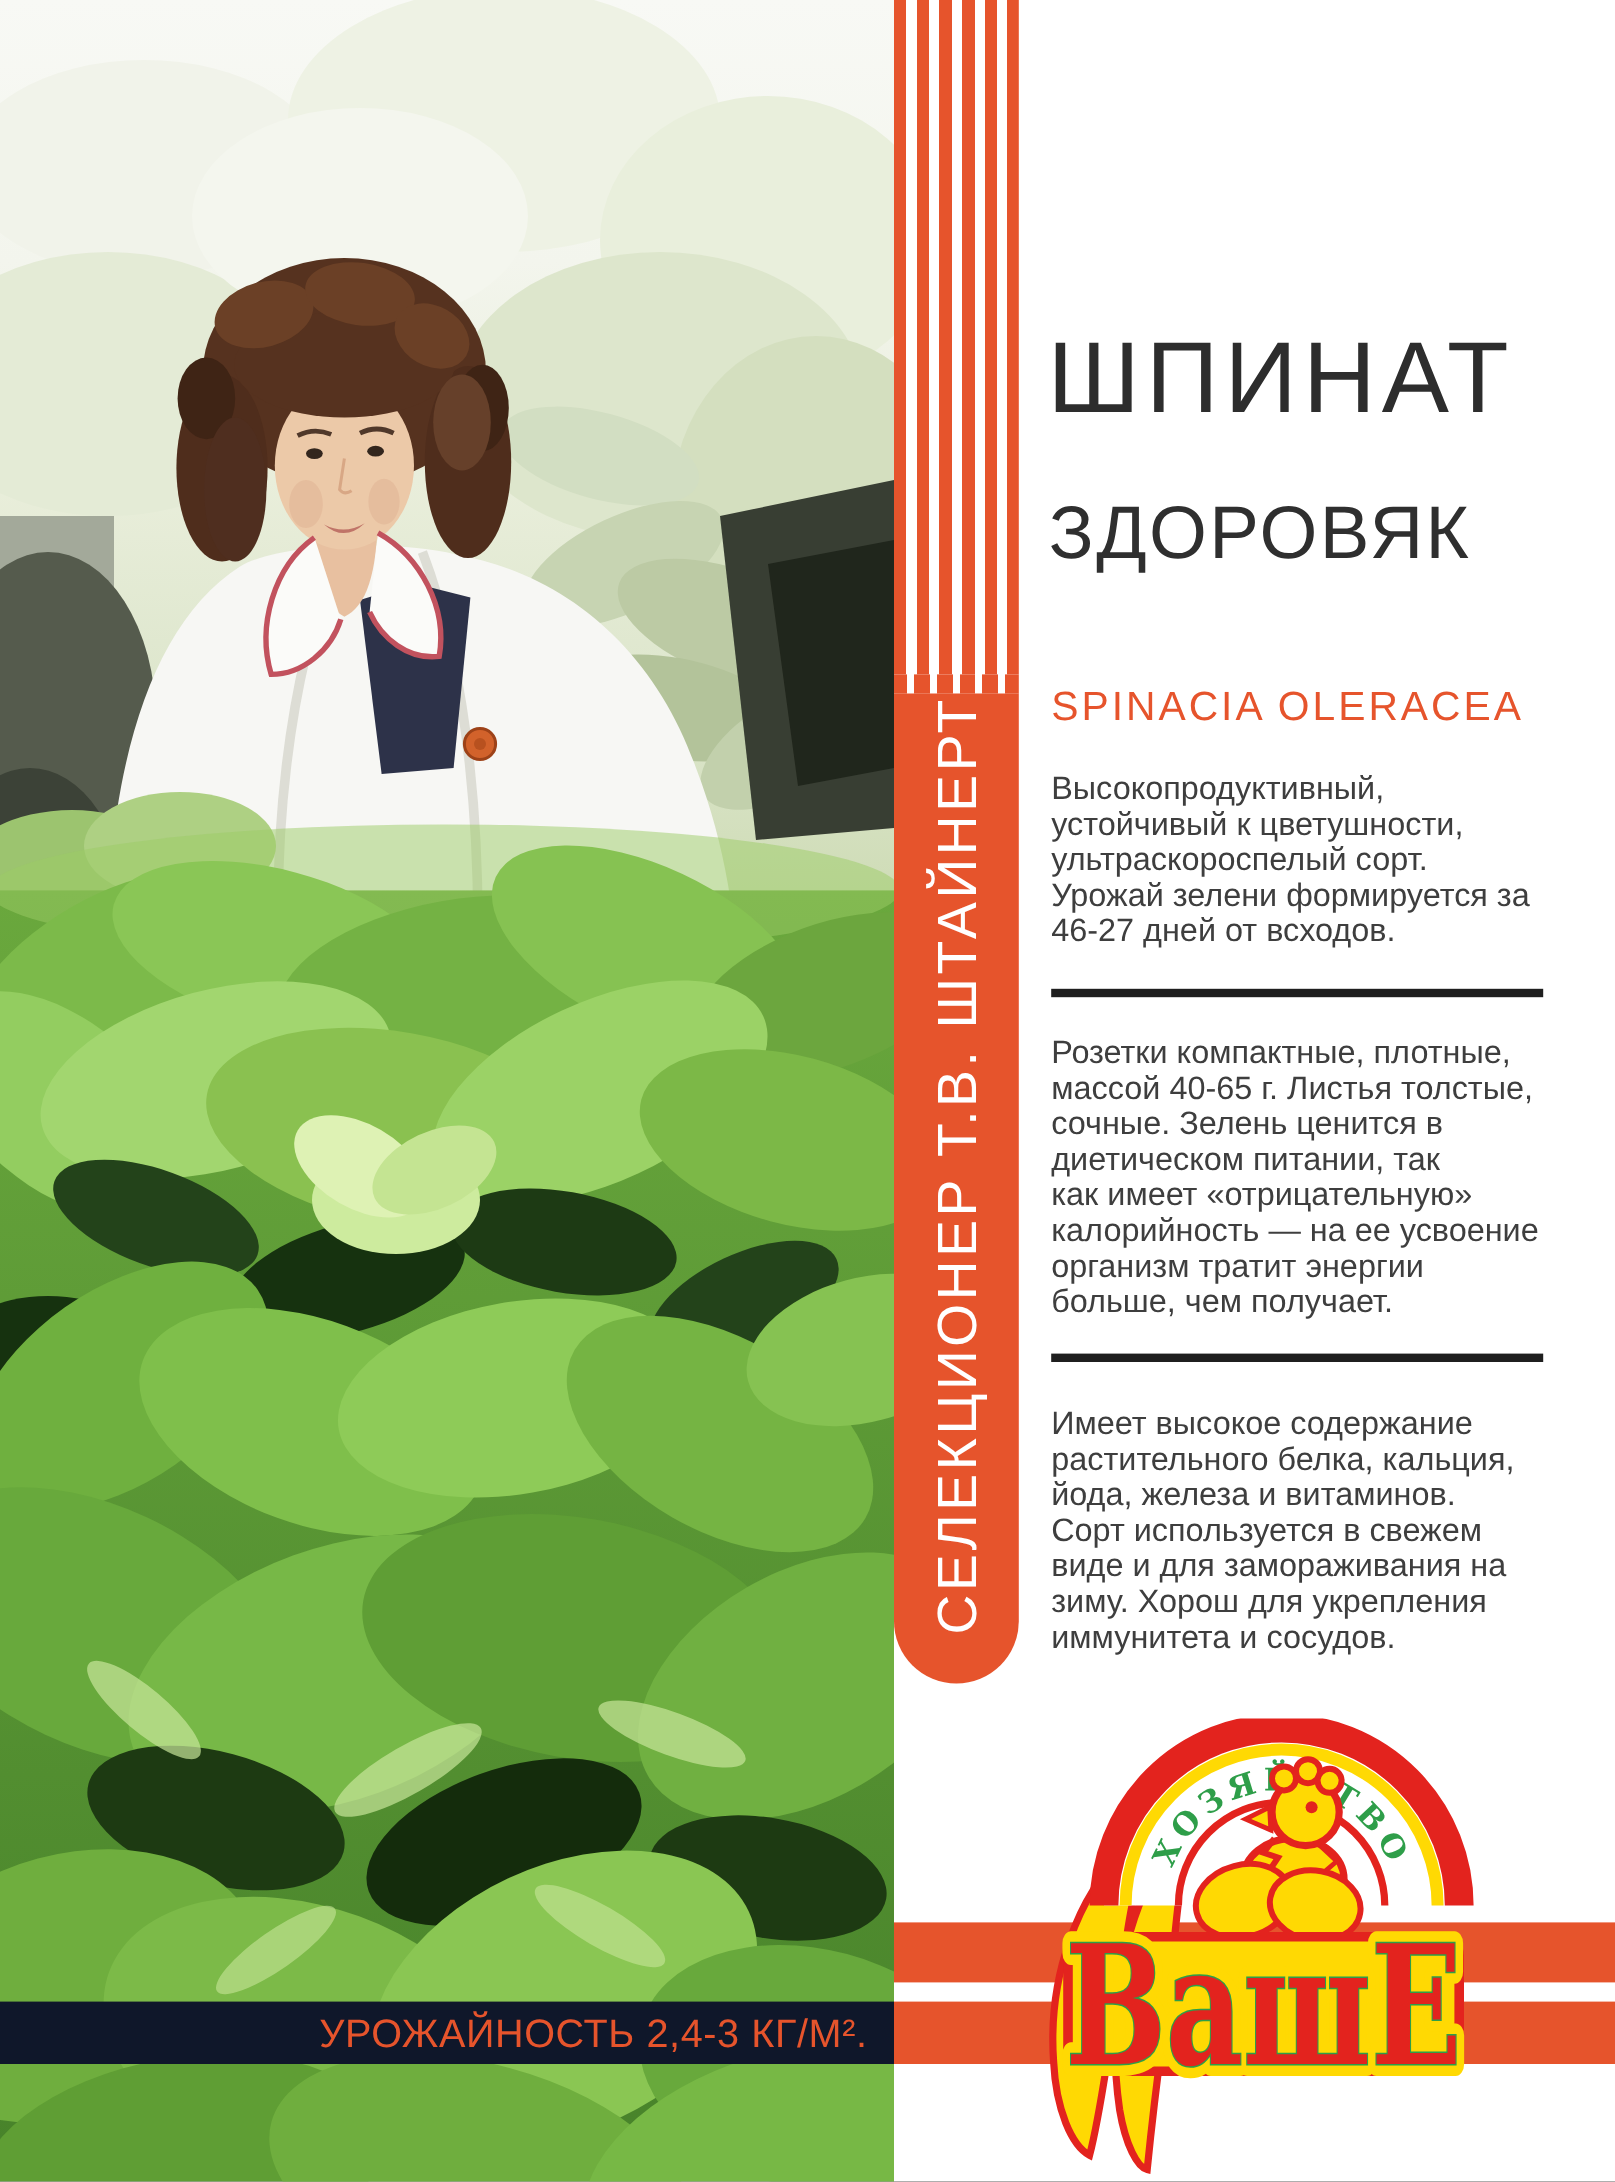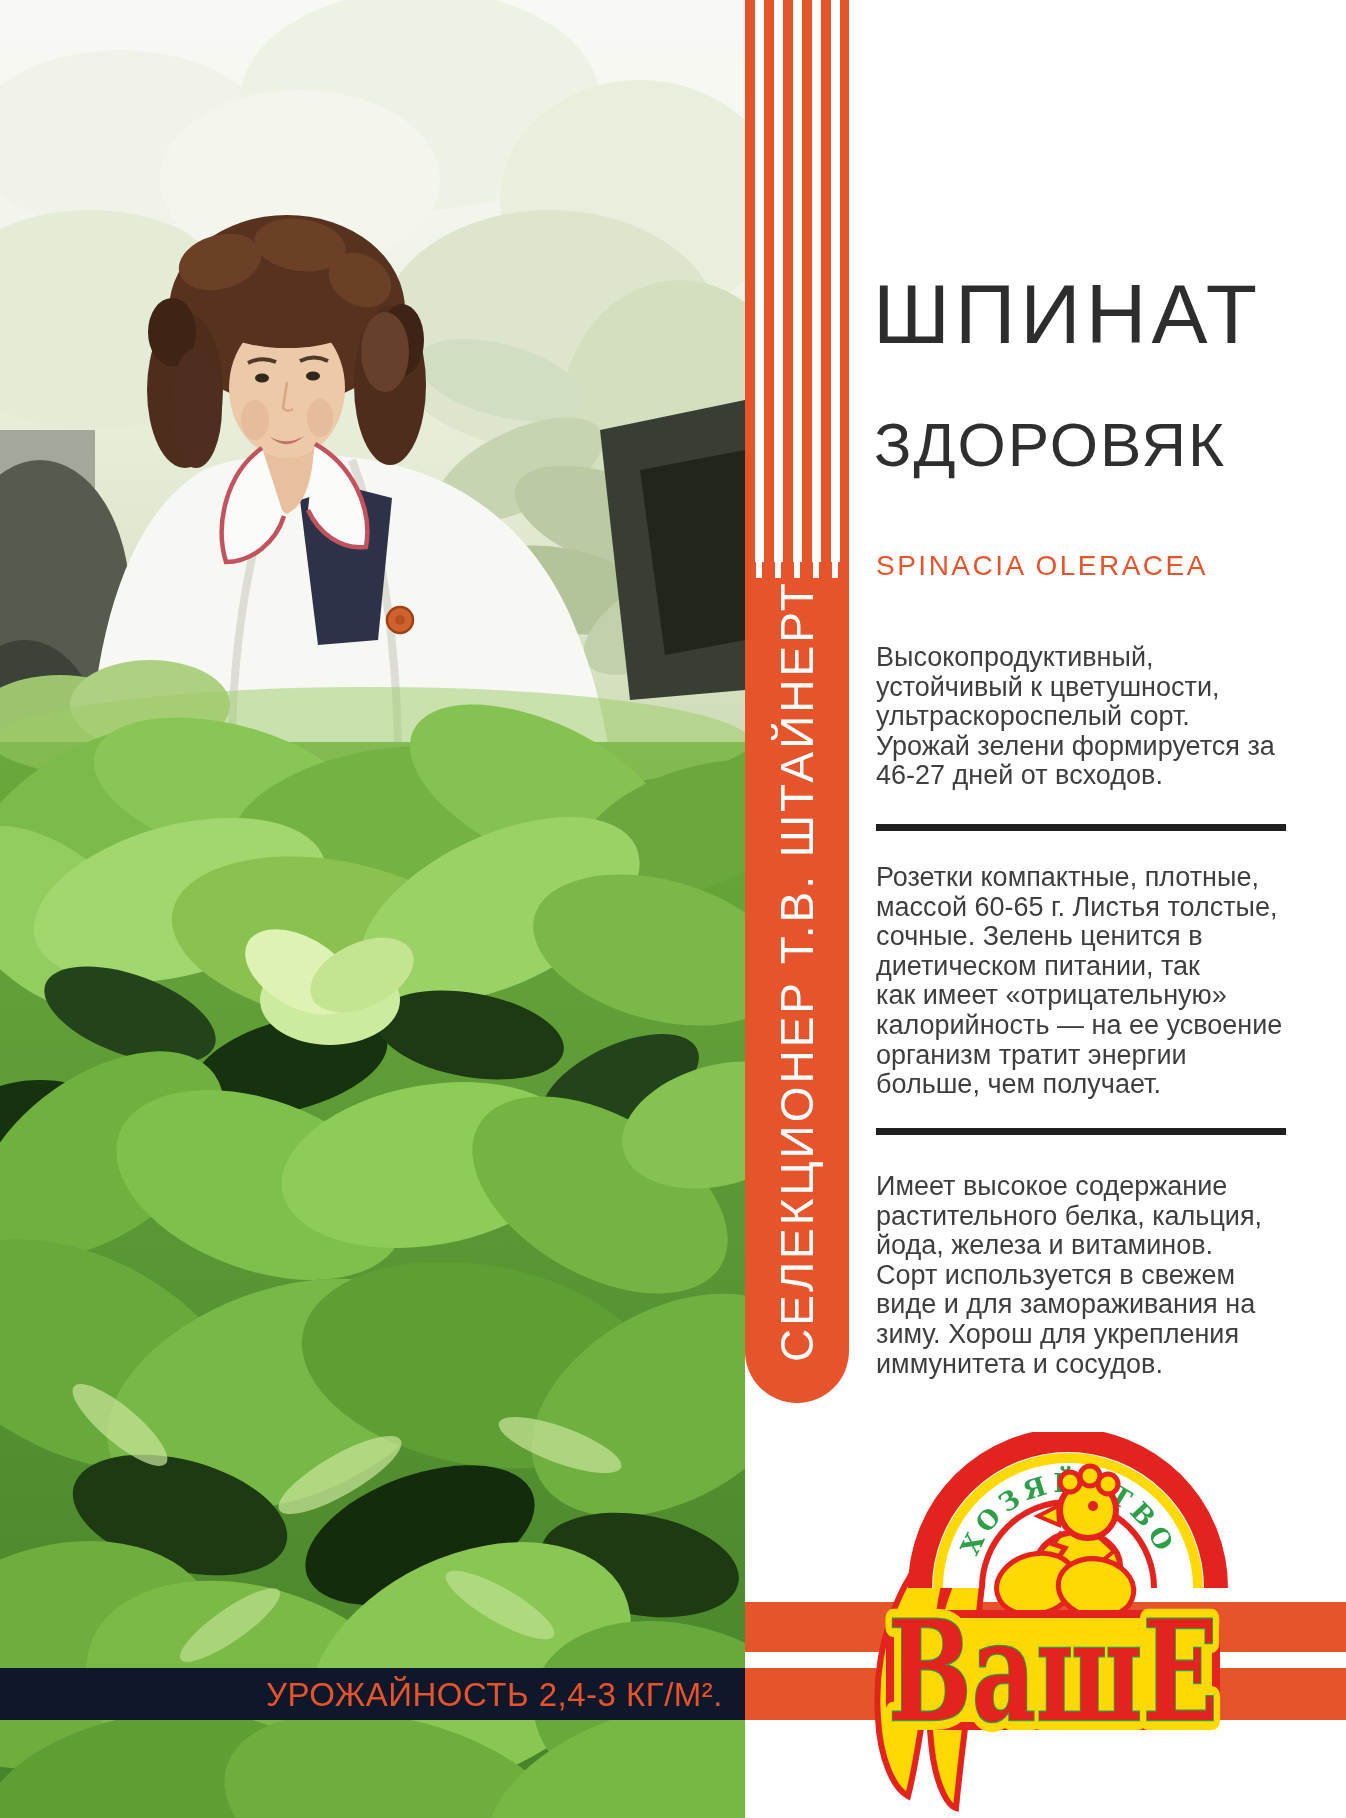--- a/index.html
+++ b/index.html
@@ -18,21 +18,21 @@
   .pill{left:745px;top:578px;width:104px;height:825px;background:#E6542C;
     border-radius:0 0 52px 52px;}
   .banner-rot{left:745px;top:1368px;width:770px;height:104px;
     transform:rotate(-90deg);transform-origin:0 0;
     color:#ffffff;font-size:46px;letter-spacing:3px;line-height:104px;
     white-space:nowrap;padding-left:6px;}
 
   
   .title{left:873px;top:272px;font-size:84px;letter-spacing:5px;color:#2D2D2D;line-height:1;}
   .variety{left:874px;top:414px;font-size:62px;letter-spacing:2px;color:#2F2F2F;font-weight:400;line-height:1;}
-  .latin{left:876px;top:552px;font-size:28px;letter-spacing:2.5px;color:#E6542C;line-height:1;}
+  .latin{left:876px;top:572px;font-size:34px;letter-spacing:2.5px;color:#E6542C;line-height:1;}
   .para{left:876px;width:430px;font-size:27px;line-height:29.6px;color:#3E3E3E;white-space:pre-line;}
   .p1{top:643px;} .p2{top:863px;} .p3{top:1172px;}
   .rule{left:876px;width:410px;height:7px;background:#1F1F1F;}
   .r1{top:824px;} .r2{top:1128px;}
   .bar-a-left{left:0;top:1602px;width:745px;height:50px;background:#ffffff;
     color:#E6542C;font-size:35px;letter-spacing:1.5px;line-height:51px;text-align:right;
     padding-right:24px;box-sizing:border-box;}
   .bar-a-right{left:745px;top:1602px;width:601px;height:50px;background:#E6542C;}
   .bar-b-left{left:0;top:1668px;width:745px;height:52px;background:#0f172a;
     color:#E6542C;font-size:33px;letter-spacing:0.5px;line-height:53px;text-align:right;
@@ -181,21 +181,21 @@
   <div class="abs title">ШПИНАТ</div>
   <div class="abs latin">SPINACIA OLERACEA</div>
 
   <div class="abs para p1">Высокопродуктивный,
 устойчивый к цветушности,
 ультраскороспелый сорт.
 Урожай зелени формируется за
 46-27 дней от всходов.</div>
   <div class="abs rule r1"></div>
   <div class="abs para p2">Розетки компактные, плотные,
-массой 60-65 г. Листья толстые,
+массой 40-65 г. Листья толстые,
 сочные. Зелень ценится в
 диетическом питании, так
 как имеет «отрицательную»
 калорийность — на ее усвоение
 организм тратит энергии
 больше, чем получает.</div>
   <div class="abs rule r2"></div>
   <div class="abs para p3">Имеет высокое содержание
 растительного белка, кальция,
 йода, железа и витаминов.

